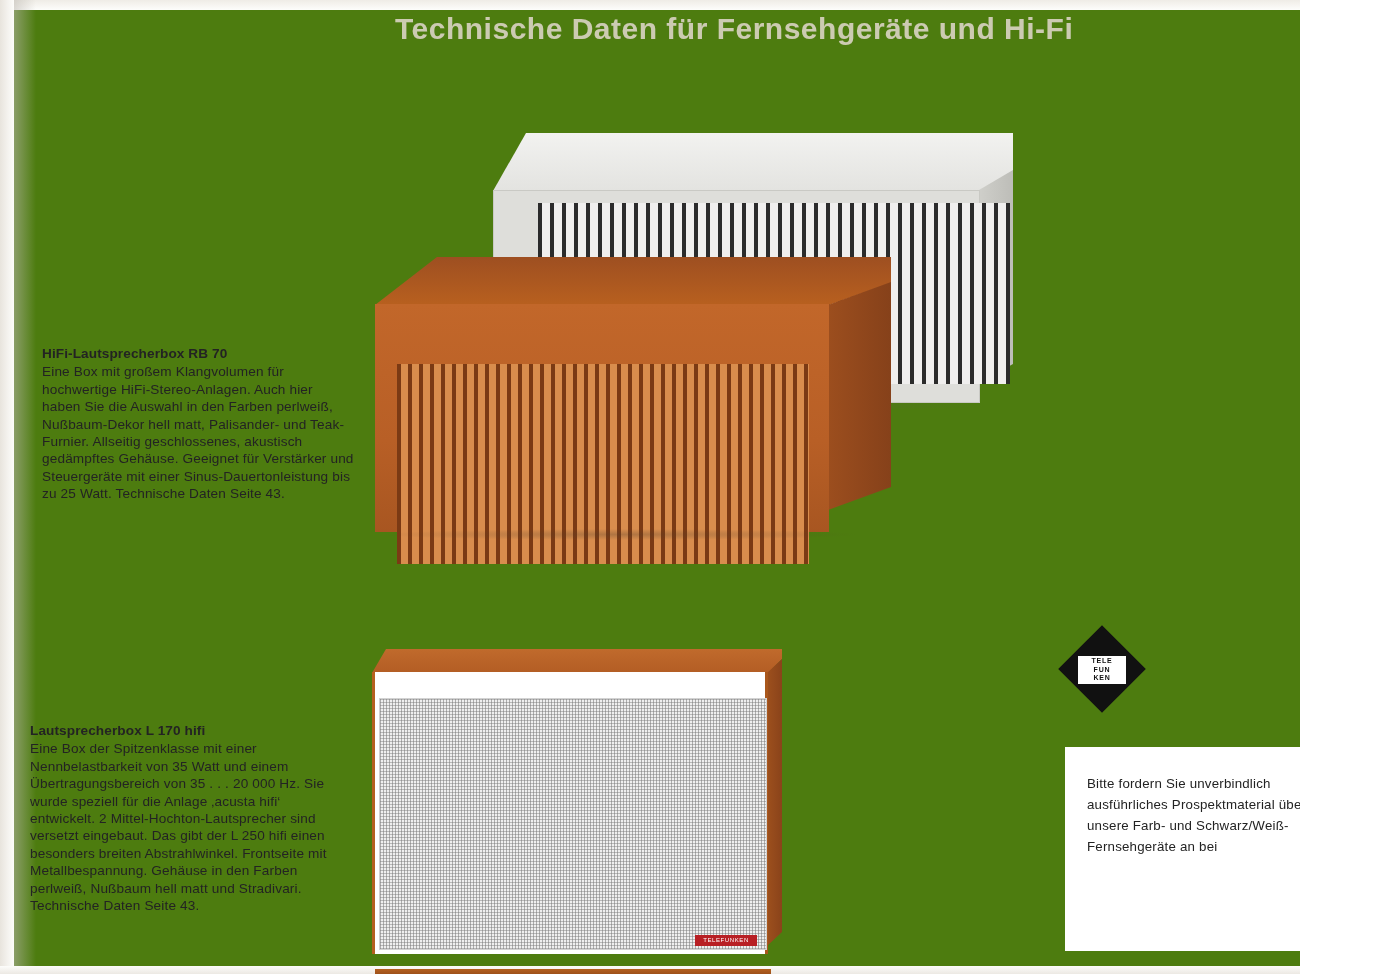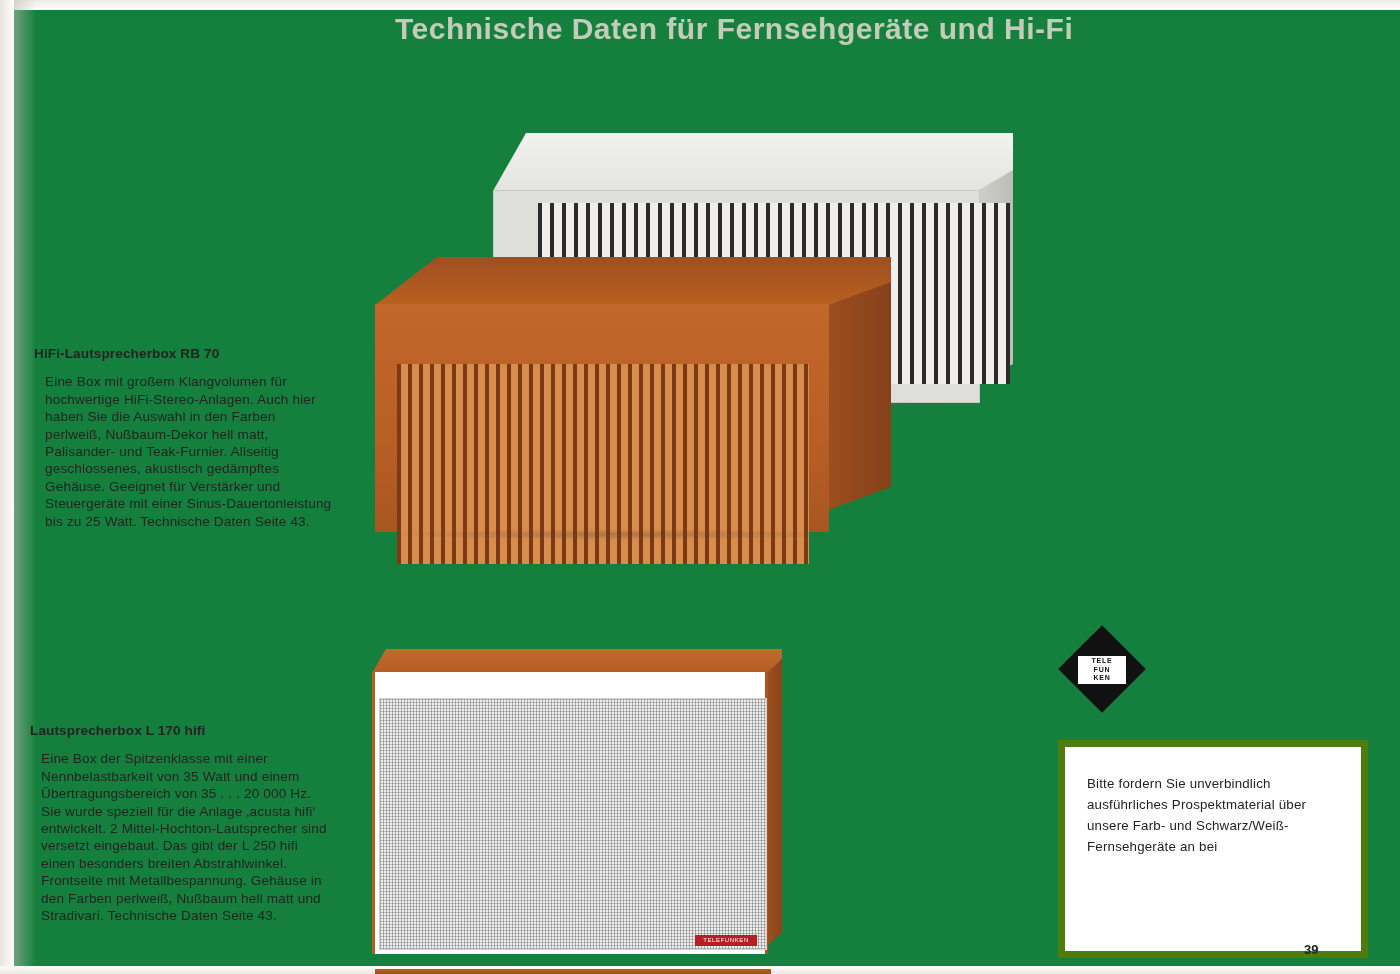--- a/index.html
+++ b/index.html
@@ -6,24 +6,24 @@
     margin: 0;
     padding: 0;
     background: #ffffff;
   }
   body {
     font-family: "Liberation Sans", sans-serif;
     color: #1a1a1a;
   }
   #page {
     position: relative;
-    width: 1400px;
+    width: 1300px;
     height: 974px;
     overflow: hidden;
-    background: #15803d;
+    background: #4d7c0f;
   }
   
   .scan-edge-left {
     position: absolute;
     left: 0; top: 0;
     width: 14px; height: 974px;
     background: linear-gradient(to right, #e8e4dd 0%, #f4f2ee 55%, #fdfdfb 100%);
   }
   .scan-edge-top {
     position: absolute;
@@ -68,23 +68,23 @@
     color: #232323;
     letter-spacing: 0.15px;
   }
   .text-block .heading {
     font-weight: bold;
     font-size: 13.6px;
     margin: 0 0 1px 0;
     letter-spacing: 0.1px;
   }
   .text-block p {
-    margin: 11px;
-  }
-  #block-rb70 { left: 34px; top: 345px; }
+    margin: 0;
+  }
+  #block-rb70 { left: 42px; top: 345px; }
   #block-l250 { left: 30px; top: 722px; }
 
   
   .product-area { position: absolute; }
 
   
   #speaker-white {
     left: 493px;
     top: 133px;
     width: 520px;

